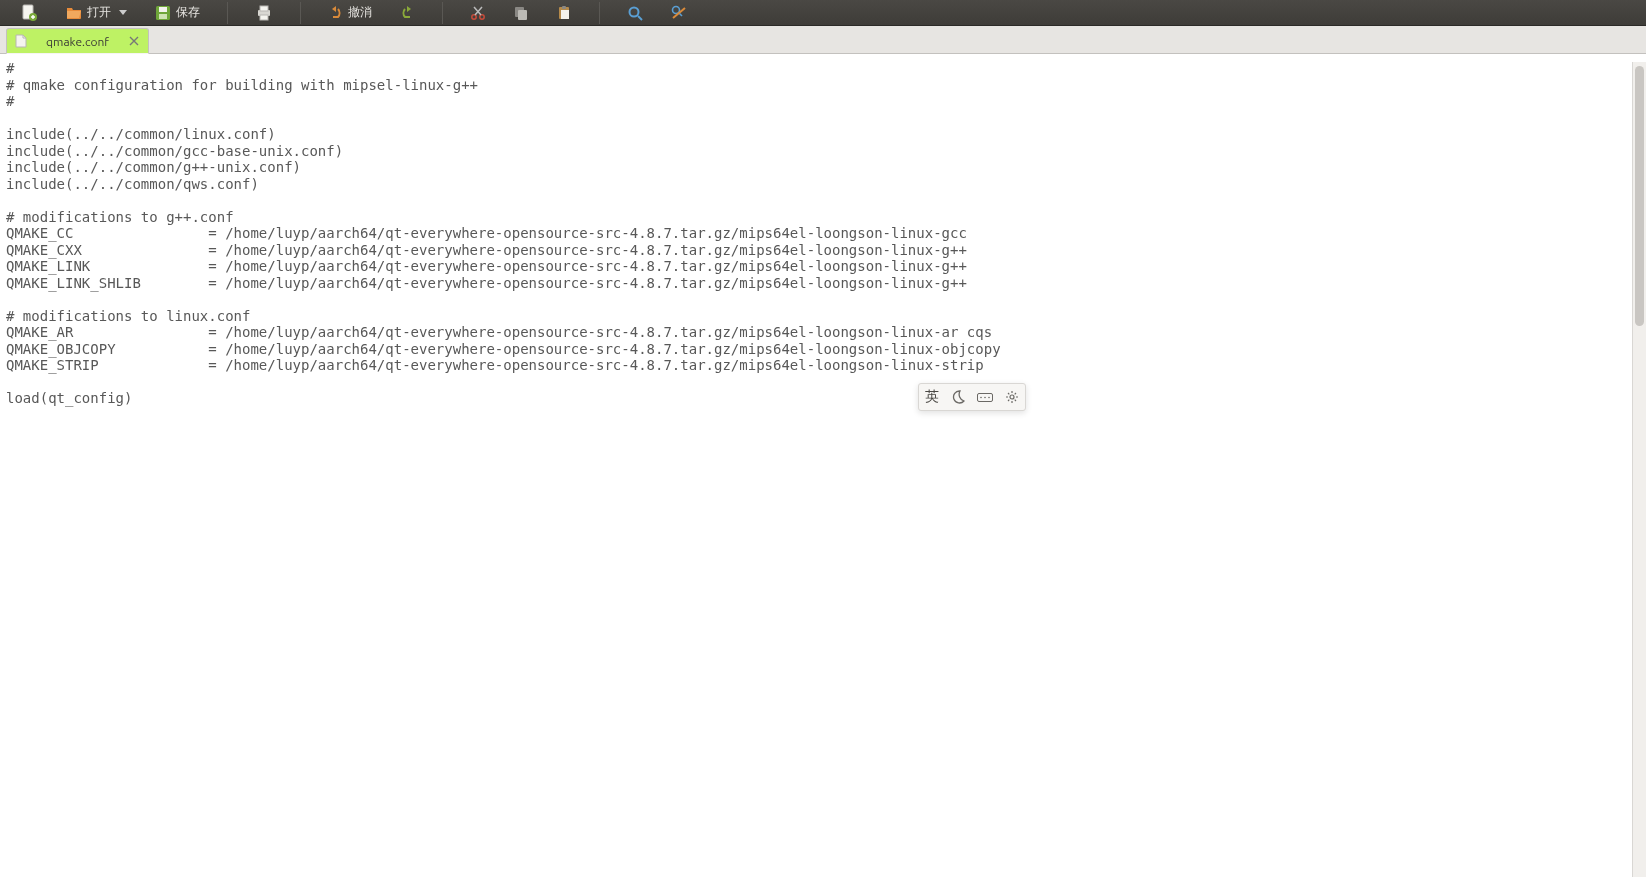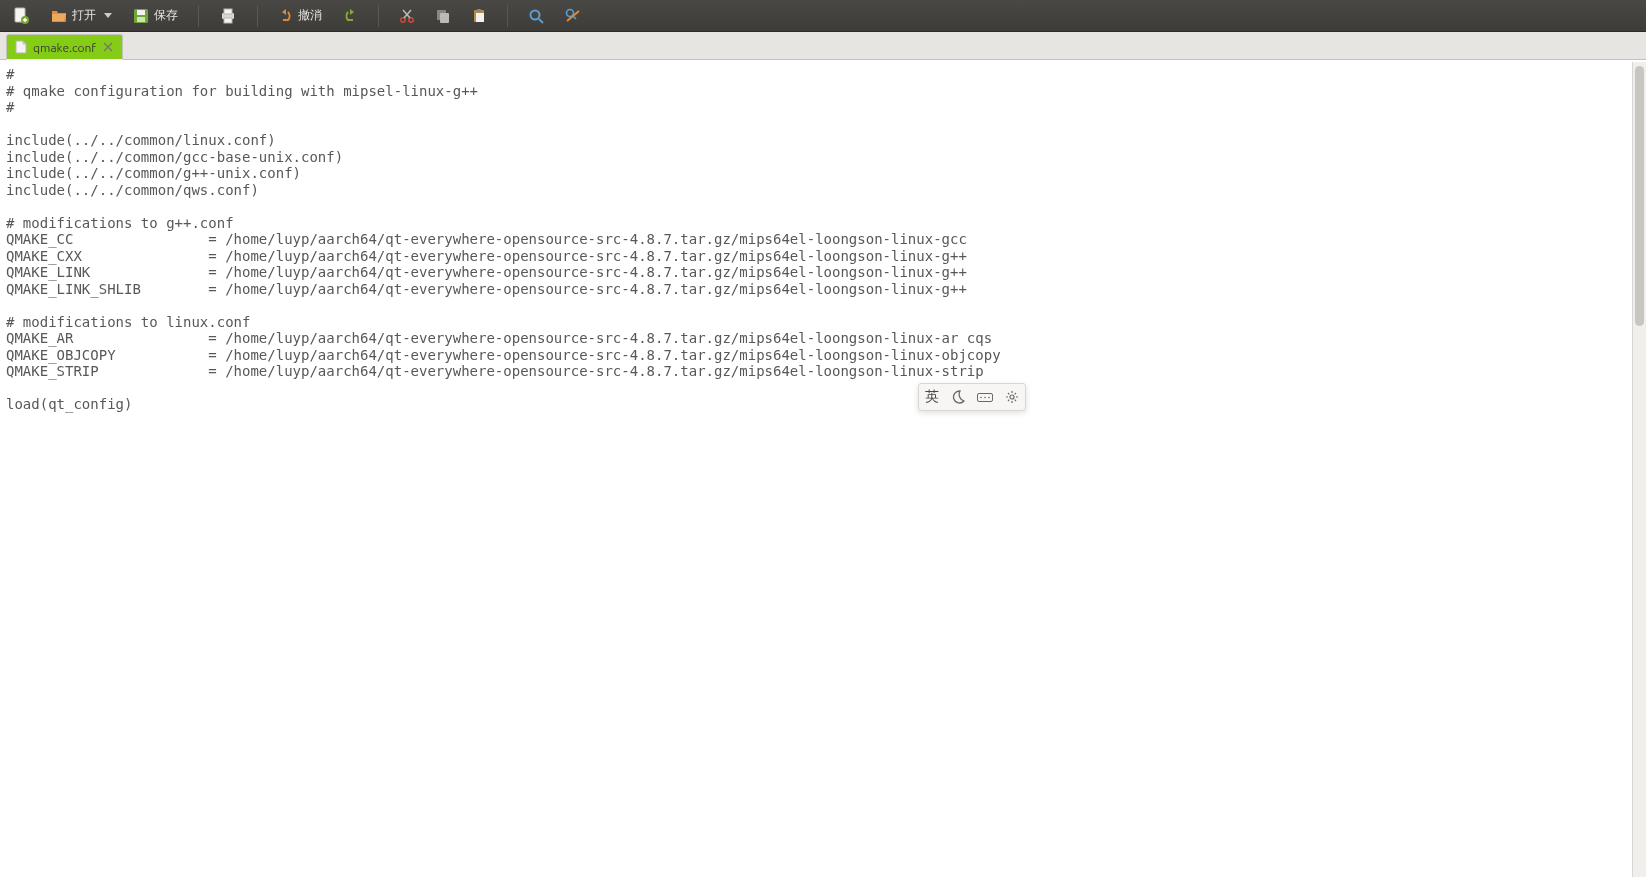--- a/index.html
+++ b/index.html
@@ -7,27 +7,27 @@
       font-family: "Ubuntu", "DejaVu Sans", sans-serif;
       font-size: 13px;
       background: #fff;
       width: 1646px;
       height: 877px;
       overflow: hidden;
       display: flex;
       flex-direction: column;
     }
     .toolbar {
-      height: 32px;
+      height: 26px;
       background: linear-gradient(to bottom, #4a4844, #3e3c38);
       border-bottom: 1px solid #2b2a27;
       display: flex;
       align-items: center;
-      padding: 0 6px;
-      gap: 8px;
+      padding: 0 14px;
+      gap: 15px;
       color: #ddd;
     }
     .tool-btn {
       height: 28px;
       display: inline-flex;
       align-items: center;
       justify-content: center;
       padding: 0 6px;
       border-radius: 3px;
       cursor: pointer;
@@ -51,28 +51,28 @@
     .tab-bar {
       height: 28px;
       background: #e7e5e2;
       border-bottom: 1px solid #c3c1be;
       display: flex;
       align-items: flex-end;
       padding-left: 6px;
     }
     .tab {
       height: 26px;
-      background: #84cc16;
+      background: #bef264;
       border: 1px solid #c3c1be;
       border-bottom: 1px solid #f6f5f3;
       border-radius: 3px 3px 0 0;
       display: inline-flex;
       align-items: center;
       padding: 0 8px;
-      gap: 6px;
+      gap: 19px;
       font-size: 12px;
       color: #3b3a37;
       position: relative;
       top: 1px;
     }
     .tab .file-icon svg { width: 12px; height: 14px; }
     .tab .close-x {
       width: 12px; height: 12px;
       display: inline-flex; align-items:center; justify-content:center;
       cursor: pointer;

